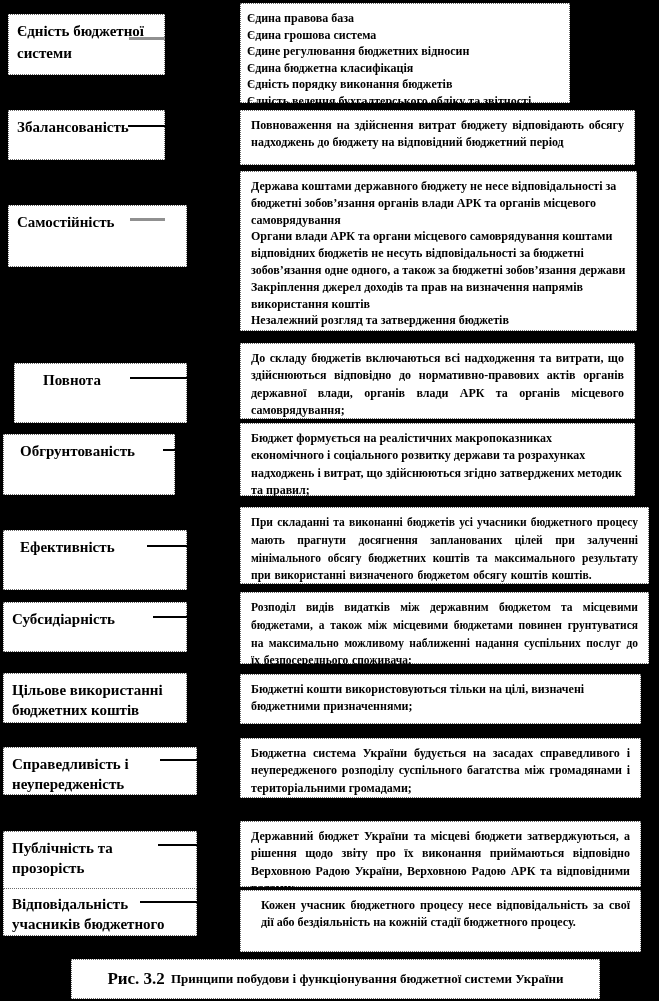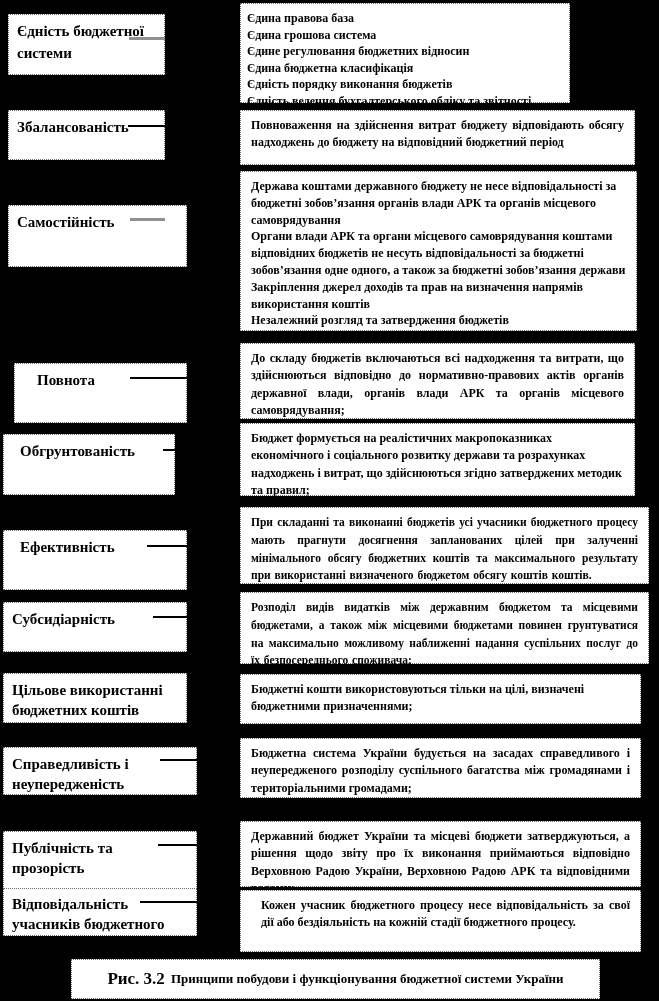--- a/index.html
+++ b/index.html
@@ -33,21 +33,21 @@
   .rbox.justify{text-align:justify;}
   .rbox.small{font-size:11.5px;line-height:1.55;word-spacing:1px;}
   .connector{position:absolute;z-index:5;}
   .connector.gray{background:#909090;height:3px;}
   .connector.black{background:#000;height:2px;}
 
   
   .pos-l1 {left:8px;  top:14px;  width:157px;height:61px;}
   .pos-l2 {left:8px;  top:110px; width:157px;height:50px;}
   .pos-l3 {left:8px;  top:205px; width:179px;height:62px;}
-  .pos-l4 {left:14px; top:363px; width:173px;height:60px;padding-left:22px;}
+  .pos-l4 {left:14px; top:363px; width:173px;height:60px;padding-left:28px;}
   .pos-l5 {left:3px;  top:434px; width:172px;height:61px;padding-left:16px;}
   .pos-l6 {left:3px;  top:530px; width:184px;height:60px;padding-left:16px;}
   .pos-l7 {left:3px;  top:602px; width:184px;height:50px;}
   .pos-l8 {left:3px;  top:673px; width:184px;height:50px;line-height:1.35;}
   .pos-l9 {left:3px;  top:747px; width:194px;height:48px;line-height:1.35;}
   .pos-l10{left:3px;  top:831px; width:194px;height:58px;line-height:1.35;}
   .pos-l11{left:3px;  top:888px; width:194px;height:48px;line-height:1.3;}
 
   
   .pos-r1 {left:240px;top:3px;   width:330px;height:100px;padding:6px 6px;line-height:1.38;}

